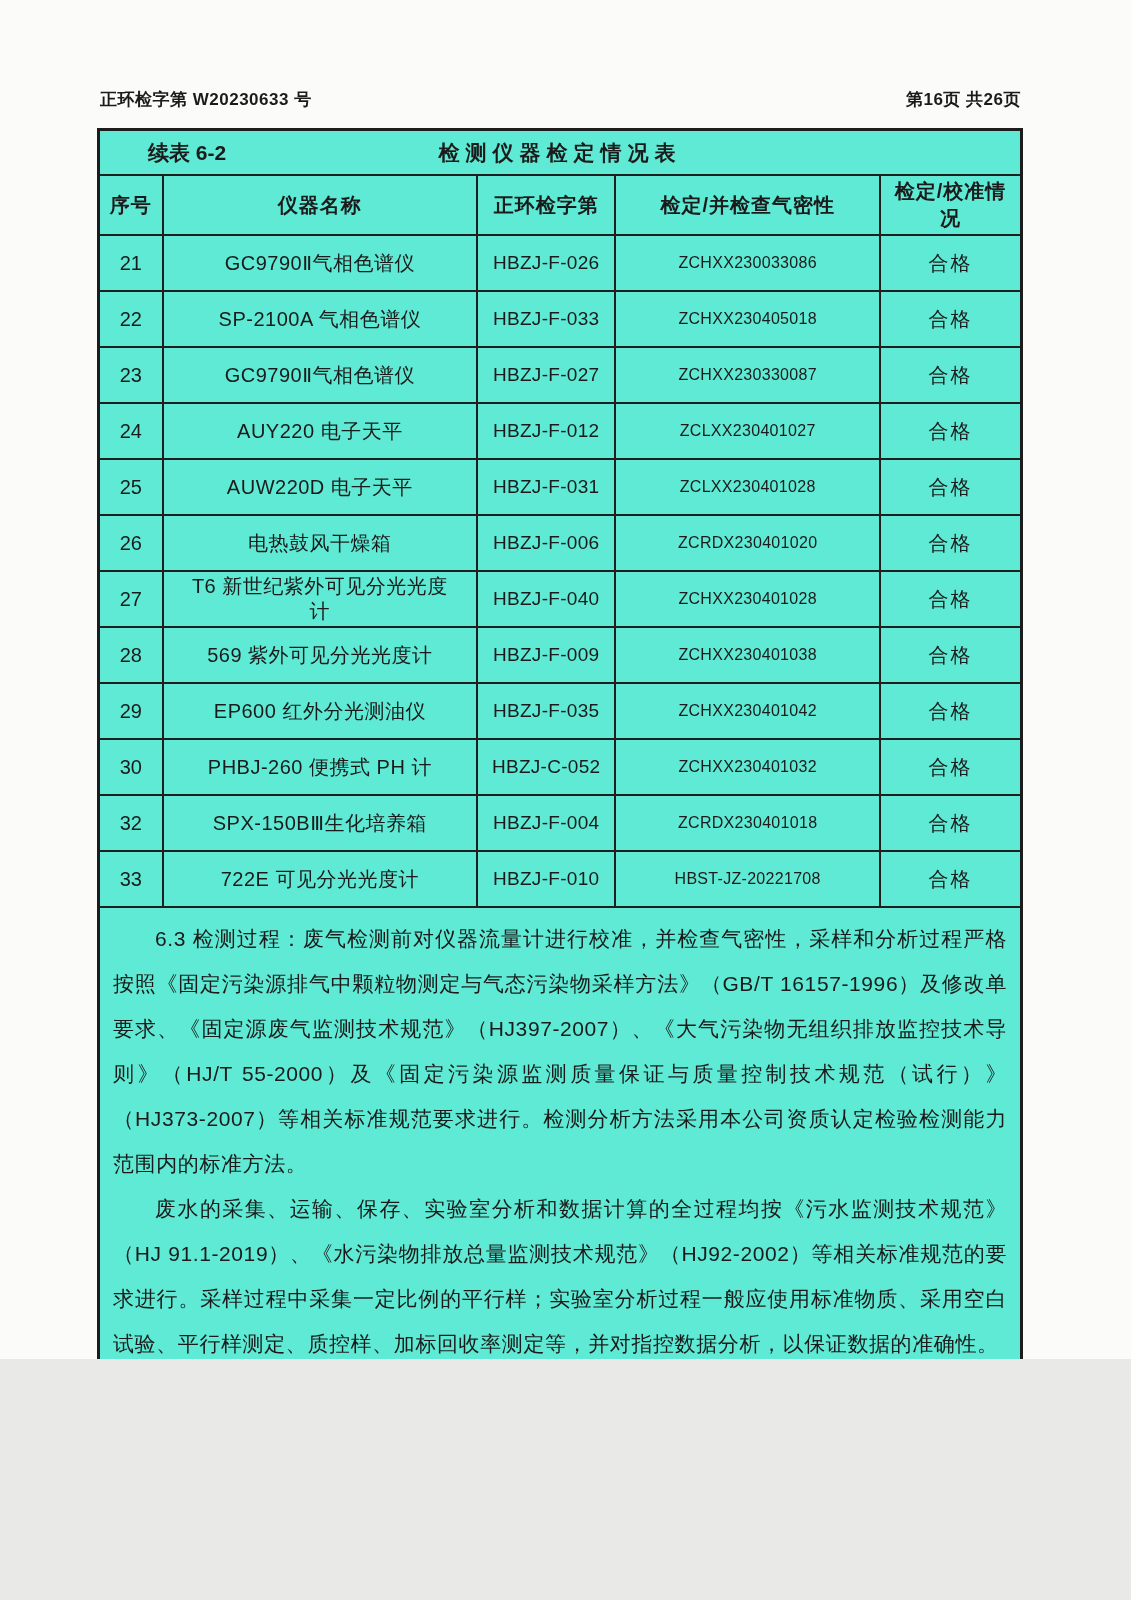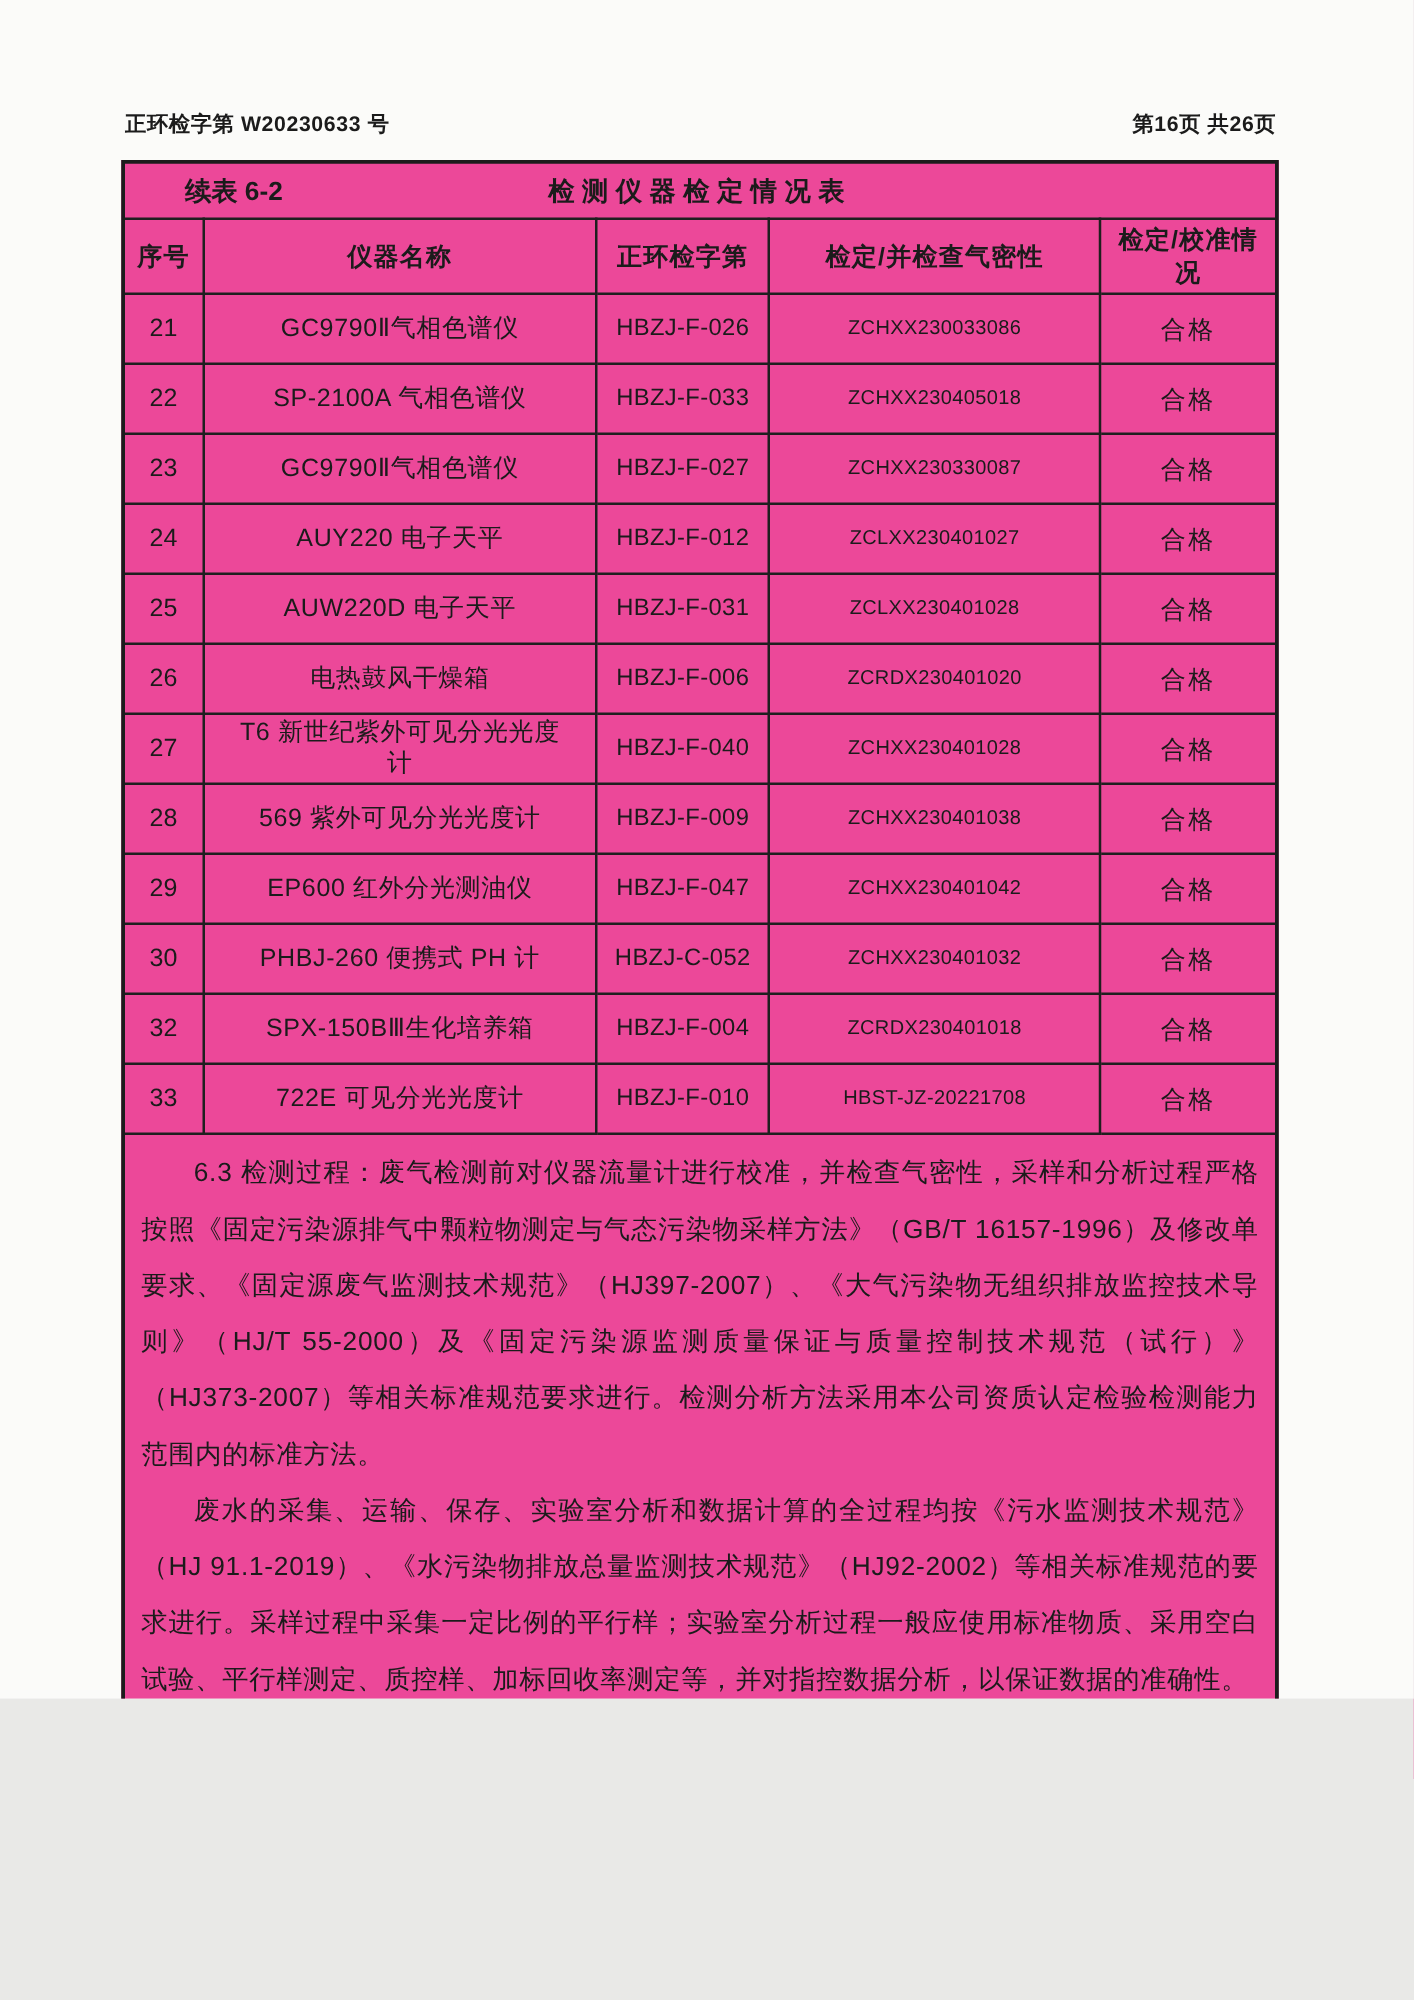--- a/index.html
+++ b/index.html
@@ -32,21 +32,21 @@
   }
   
   .doc-box {
     position: absolute;
     left: 97px;
     top: 128px;
     width: 926px;
     height: 1333px;
     box-sizing: border-box;
     border: 3px solid #1c1c1c;
-    background: #ec4899;
+    background: #5eead4;
   }
   table.inst-table {
     width: 100%;
     border-collapse: collapse;
     table-layout: fixed;
   }
   table.inst-table td, table.inst-table th {
     border: 2px solid #1f1f1f;
     text-align: center;
     vertical-align: middle;
@@ -197,21 +197,21 @@
           <tr>
     <td class="c-no">28</td>
     <td class="c-name">569 紫外可见分光光度计</td>
     <td class="c-code">HBZJ-F-009</td>
     <td class="c-cert">ZCHXX230401038</td>
     <td class="c-status">合格</td>
   </tr>
           <tr>
     <td class="c-no">29</td>
     <td class="c-name">EP600 红外分光测油仪</td>
-    <td class="c-code">HBZJ-F-047</td>
+    <td class="c-code">HBZJ-F-035</td>
     <td class="c-cert">ZCHXX230401042</td>
     <td class="c-status">合格</td>
   </tr>
           <tr>
     <td class="c-no">30</td>
     <td class="c-name">PHBJ-260 便携式 PH 计</td>
     <td class="c-code">HBZJ-C-052</td>
     <td class="c-cert">ZCHXX230401032</td>
     <td class="c-status">合格</td>
   </tr>

